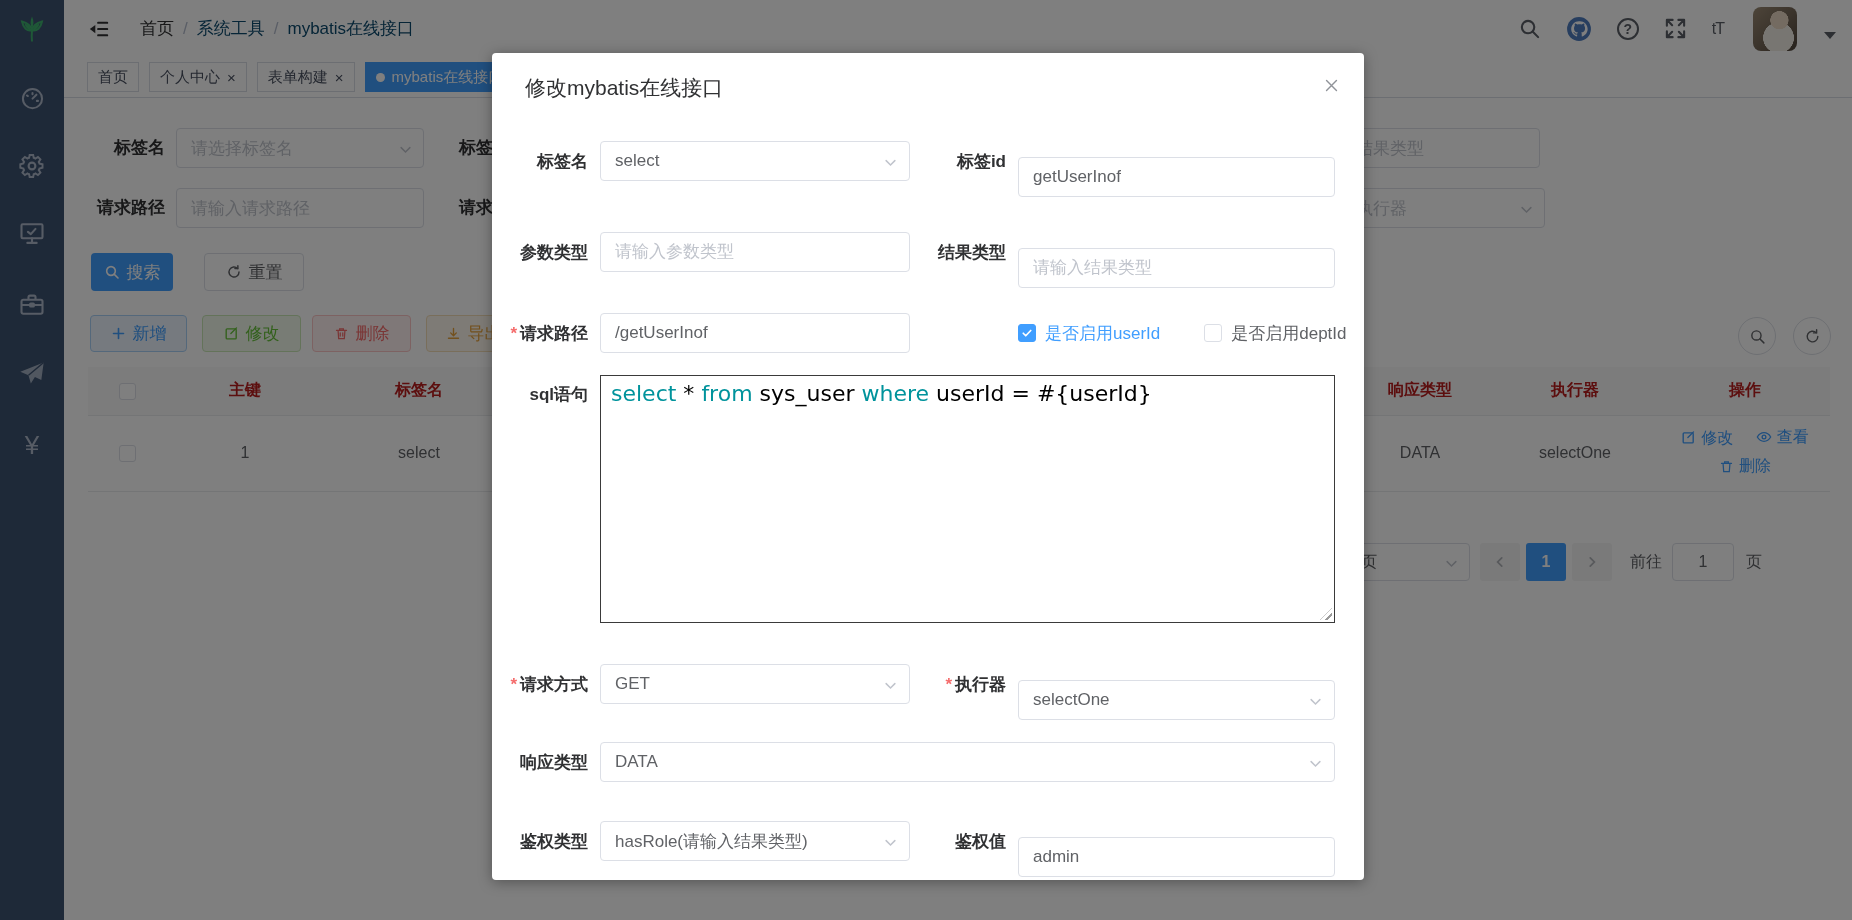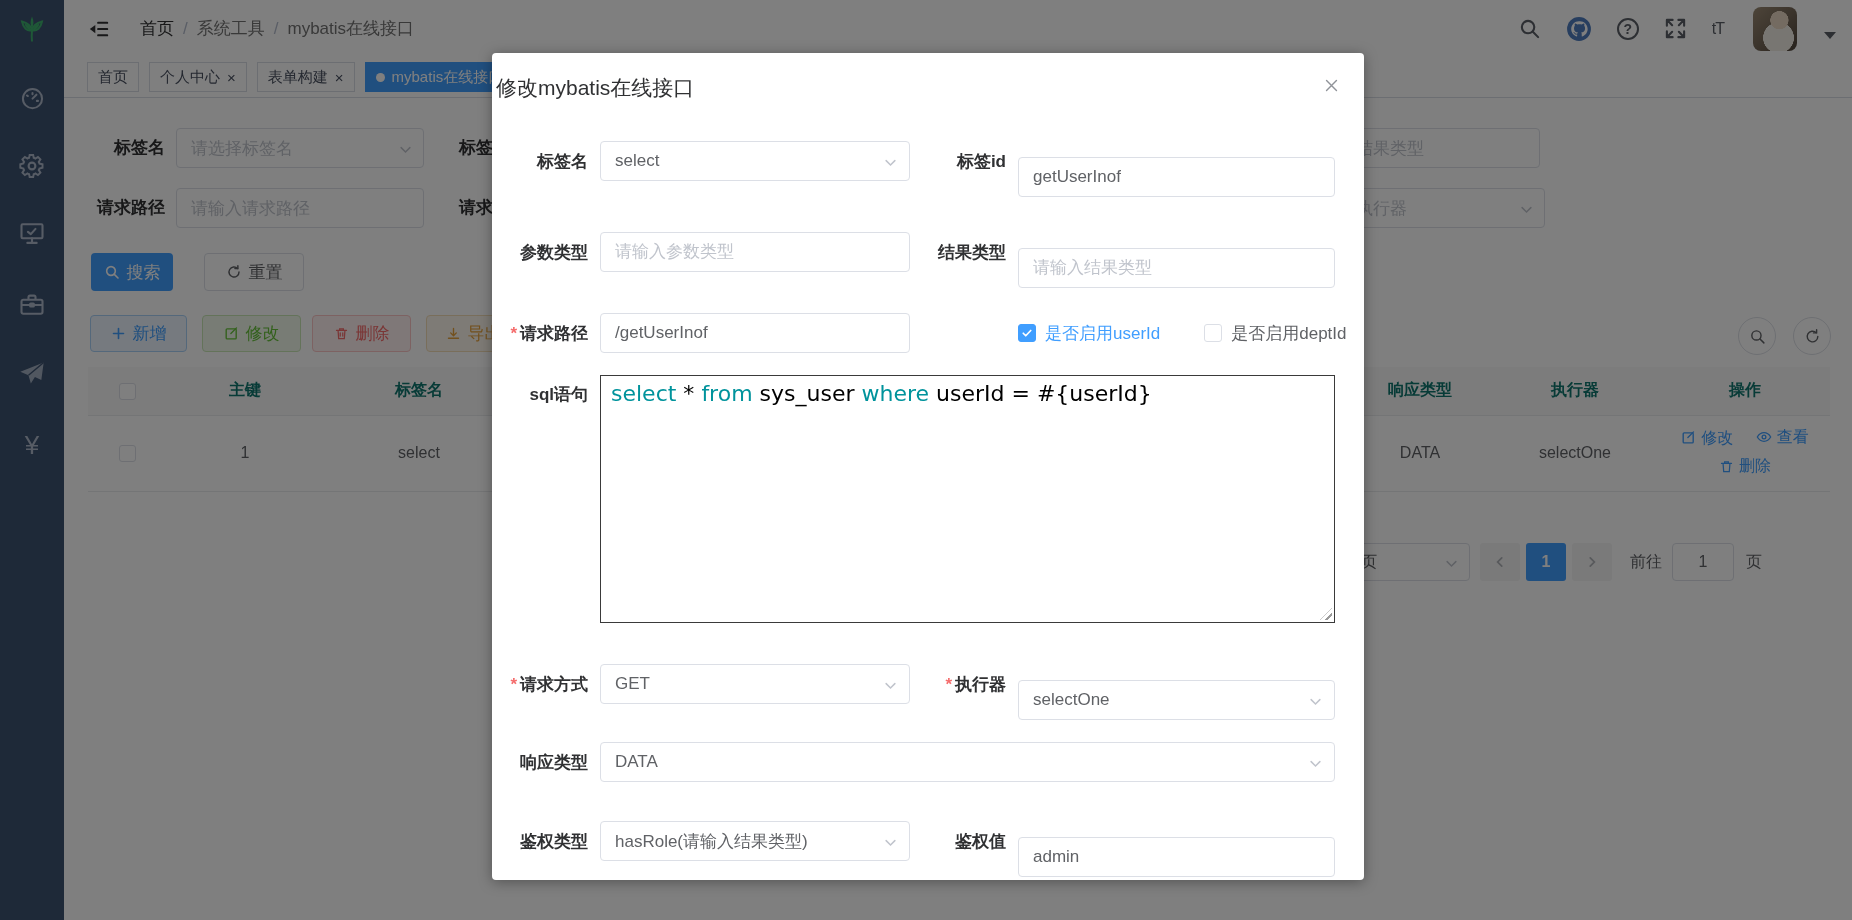--- a/index.html
+++ b/index.html
@@ -14,21 +14,21 @@
   .side-item { position:absolute; left:0; width:64px; height:40px; display:flex; align-items:center; justify-content:center; color:#aeb9ca; }
   .side-item .yen { font-size:26px; line-height:1; }
 
   
   .main { position:absolute; left:64px; top:0; right:0; bottom:0; background:#fff; }
 
   .navbar { position:relative; height:57px; background:#fff; display:flex; align-items:center; padding-left:24px; }
   .hamburger { color:#303133; margin-right:30px; cursor:pointer; }
   .breadcrumb { display:flex; align-items:center; font-size:17px; }
   .crumb-first { color:#303133; }
-  .crumb { color:#737373; }
+  .crumb { color:#0c4a6e; }
   .crumb-sep { color:#b4bccc; margin:0 9px; }
   .nav-right { position:absolute; right:16px; top:0; height:57px; display:flex; align-items:center; gap:25px; color:#5a5e66; }
   .nav-icon { cursor:pointer; }
   .q-circle { width:22px; height:22px; border:2px solid #5a5e66; border-radius:50%; display:flex; align-items:center; justify-content:center; font-size:14px; font-weight:bold; }
   .font-size-ic { font-size:16px; font-weight:normal; letter-spacing:-1px; }
   .avatar { width:44px; height:44px; border-radius:8px; margin-left:4px;
             background: radial-gradient(circle at 60% 30%, #e8d7c3 0 22%, transparent 23%),
                         radial-gradient(circle at 58% 70%, #f1ece4 0 38%, transparent 39%),
                         linear-gradient(135deg,#9b8a74,#6f6152 60%,#4e443a); }
   .caret-down { width:0; height:0; border-left:6px solid transparent; border-right:6px solid transparent; border-top:7px solid #5a5e66; margin-left:2px; margin-top:14px; }
@@ -48,38 +48,38 @@
   .btn { display:inline-flex; align-items:center; justify-content:center; gap:7px; border-radius:4px; font-size:17px; cursor:pointer; border:1px solid transparent; }
   .btn-primary { background:#409eff; color:#fff; }
   .btn-default { background:#fff; color:#606266; border-color:#dcdfe6; }
   .btn-plain-blue   { background:#ecf5ff; color:#409eff; border-color:#a9d1f7; }
   .btn-plain-green  { background:#f0f9eb; color:#67c23a; border-color:#c8e6b5; }
   .btn-plain-red    { background:#fef0f0; color:#f56c6c; border-color:#fbc4c4; }
   .btn-plain-orange { background:#fdf6ec; color:#e6a23c; border-color:#f3dcb6; }
   .circle-btn { position:absolute; width:38px; height:38px; border-radius:50%; border:1px solid #dcdfe6; background:#fff; display:flex; align-items:center; justify-content:center; color:#606266; cursor:pointer; }
 
   table.grid { position:absolute; left:24px; top:269px; width:1742px; border-collapse:collapse; table-layout:fixed; font-size:16px; color:#606266; }
-  table.grid th { background:#f8f8f9; color:#0f766e; font-weight:bold; height:48px; border-bottom:1px solid #e8eaec; text-align:center; }
+  table.grid th { background:#f8f8f9; color:#b91c1c; font-weight:bold; height:48px; border-bottom:1px solid #e8eaec; text-align:center; }
   table.grid td { height:76px; border-bottom:1px solid #e8eaec; text-align:center; background:#fff; }
   .cb { display:inline-block; width:17px; height:17px; border:1px solid #dcdfe6; border-radius:3px; background:#fff; vertical-align:middle; cursor:pointer; }
   .row-links { color:#409eff; line-height:26px; }
   .rlink { display:inline-flex; align-items:center; gap:5px; color:#409eff; cursor:pointer; margin:0 9px; }
 
   .pagination { position:absolute; left:1246px; top:445px; display:flex; align-items:center; font-size:16px; color:#606266; }
   .pg-select { position:relative; width:160px; height:38px; border:1px solid #dcdfe6; border-radius:4px; display:flex; align-items:center; padding:0 12px; margin-right:10px; cursor:pointer; }
   .pg-btn { width:40px; height:38px; background:#f4f4f5; border-radius:3px; margin-right:6px; display:flex; align-items:center; justify-content:center; color:#b0b3b8; cursor:pointer; }
   .pg-num { width:40px; height:38px; background:#409eff; color:#fff; border-radius:3px; margin-right:6px; display:flex; align-items:center; justify-content:center; font-weight:bold; cursor:pointer; }
   .pg-goto { margin-left:12px; margin-right:10px; }
   .pg-input { width:62px; height:38px; border:1px solid #dcdfe6; border-radius:4px; text-align:center; font-size:16px; color:#606266; margin-right:12px; font-family:inherit; }
 
   
   .overlay { position:absolute; inset:0; background:rgba(0,0,0,.5); z-index:10; }
   .dialog { position:absolute; left:492px; top:53px; width:872px; height:827px; background:#fff; border-radius:4px;
             box-shadow:0 2px 14px rgba(0,0,0,.35); z-index:20; padding-top:22px; }
-  .dlg-title { font-size:21px; color:#303133; padding-left:4px; line-height:26px; }
+  .dlg-title { font-size:21px; color:#303133; padding-left:33px; line-height:26px; }
   .dlg-close { position:absolute; right:24px; top:24px; color:#909399; cursor:pointer; }
   .dlg-body { margin-top:24px; }
   .drow { display:flex; align-items:center; }
   .dlabel { width:108px; padding-right:12px; text-align:right; font-size:17px; font-weight:bold; color:#303133; flex:none; }
   .dlabel2 { width:108px; padding-right:12px; text-align:right; font-size:17px; font-weight:bold; color:#303133; flex:none; }
   .req { color:#f56c6c; margin-right:3px; }
   .dinput { position:relative; height:40px; border:1px solid #dcdfe6; border-radius:4px; display:flex; align-items:center; padding:0 14px; font-size:17px; color:#606266; background:#fff; }
   .dinput input { border:none; outline:none; width:100%; font-size:17px; color:#606266; font-family:inherit; background:transparent; }
   .dinput input::placeholder { color:#c0c4cc; }
   .dinput .chev { position:absolute; right:11px; top:13px; color:#c0c4cc; }

